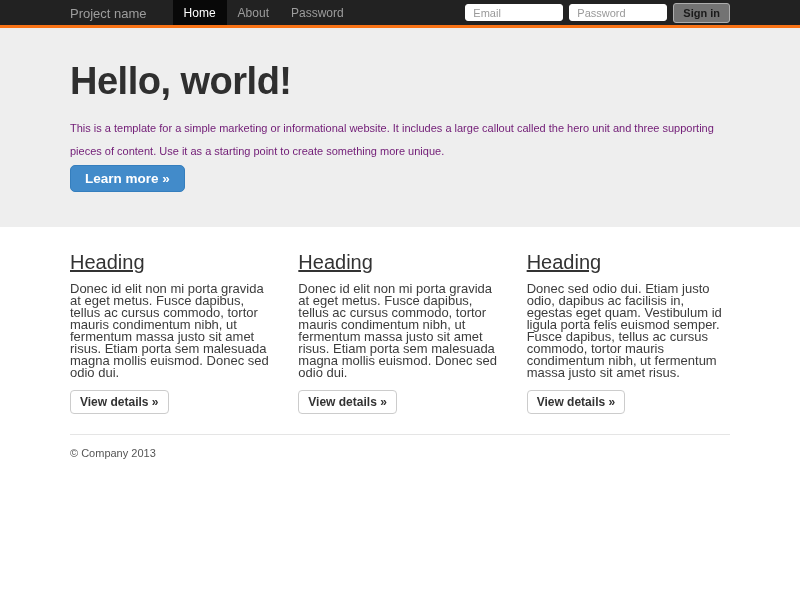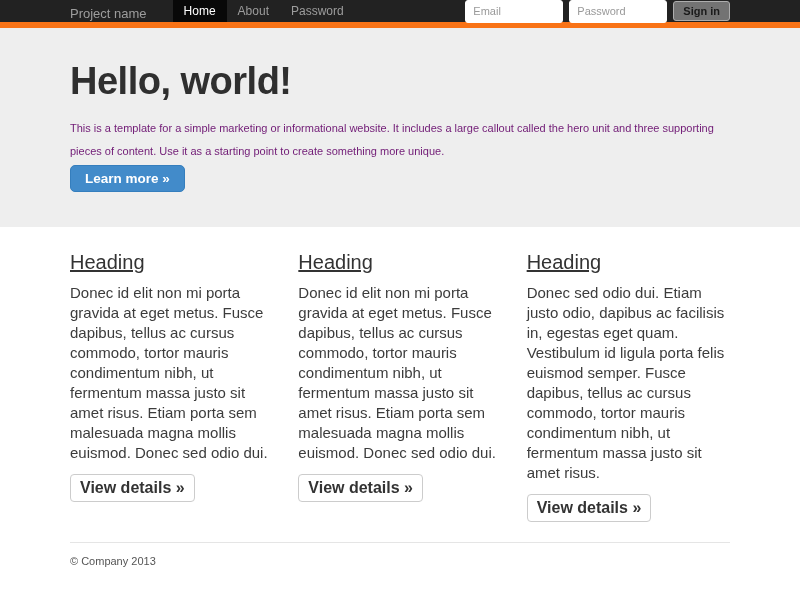--- a/index.html
+++ b/index.html
@@ -9,21 +9,21 @@
     background: #ffffff;
     color: #333;
     overflow: hidden;
   }
   .container { width: 660px; margin: 0 auto; }
 
   
   .navbar {
     height: 28px;
     background: #222222;
-    border-bottom: 6px solid #f97316;
+    border-bottom: 3px solid #f97316;
   }
   .navbar .container {
     display: flex;
     align-items: stretch;
     height: 100%;
   }
   .brand {
     color: #9d9d9d;
     font-size: 13px;
     line-height: 27px;
@@ -56,21 +56,21 @@
     border-top: 4px solid #9d9d9d;
   }
   .navbar-form {
     margin-left: auto;
     display: flex;
     align-items: center;
     gap: 6px;
   }
   .navbar-form input {
     width: 98px;
-    height: 23px;
+    height: 17px;
     border: 1px solid #ffffff;
     border-radius: 3px;
     font-family: "Liberation Sans", sans-serif;
     font-size: 11px;
     padding: 0 7px;
     color: #333;
     outline: none;
   }
   .navbar-form input::placeholder { color: #999; }
   .btn-signin {
@@ -127,32 +127,32 @@
   .col { flex: 1; }
   .col h2 {
     font-size: 20px;
     font-weight: normal;
     color: #333333;
     margin-top: 24px;
     margin-bottom: 9px;
     text-decoration: underline;
   }
   .col p {
-    font-size: 15px;
-    line-height: 20px;
+    font-size: 13px;
+    line-height: 12px;
     color: #3c3c3c;
     margin-bottom: 11px;
   }
   .btn-default {
     display: inline-block;
     background: #ffffff;
     border: 1px solid #cccccc;
     border-radius: 4px;
     color: #333333;
-    font-size: 16px;
+    font-size: 12px;
     font-weight: bold;
     padding: 4px 9px;
     cursor: pointer;
     font-family: "Liberation Sans", sans-serif;
   }
 
   
   .footer { margin-top: 20px; }
   .footer hr {
     border: none;

